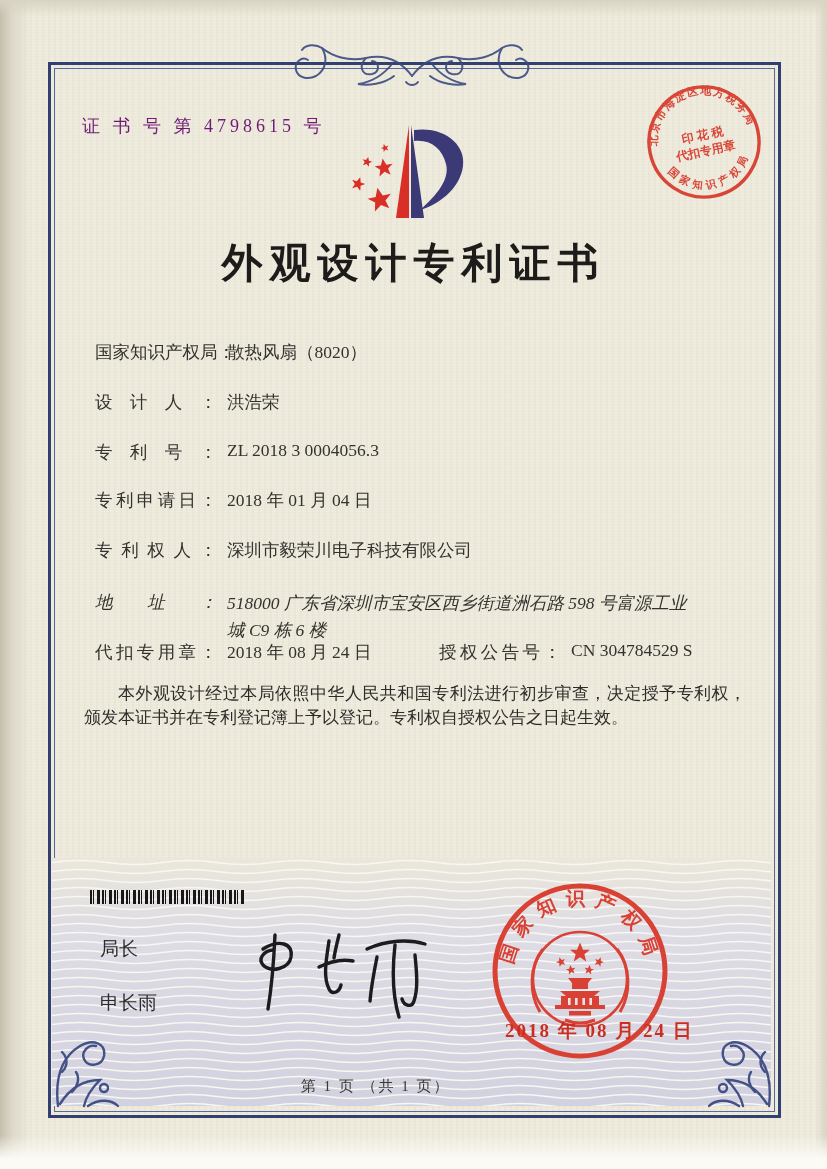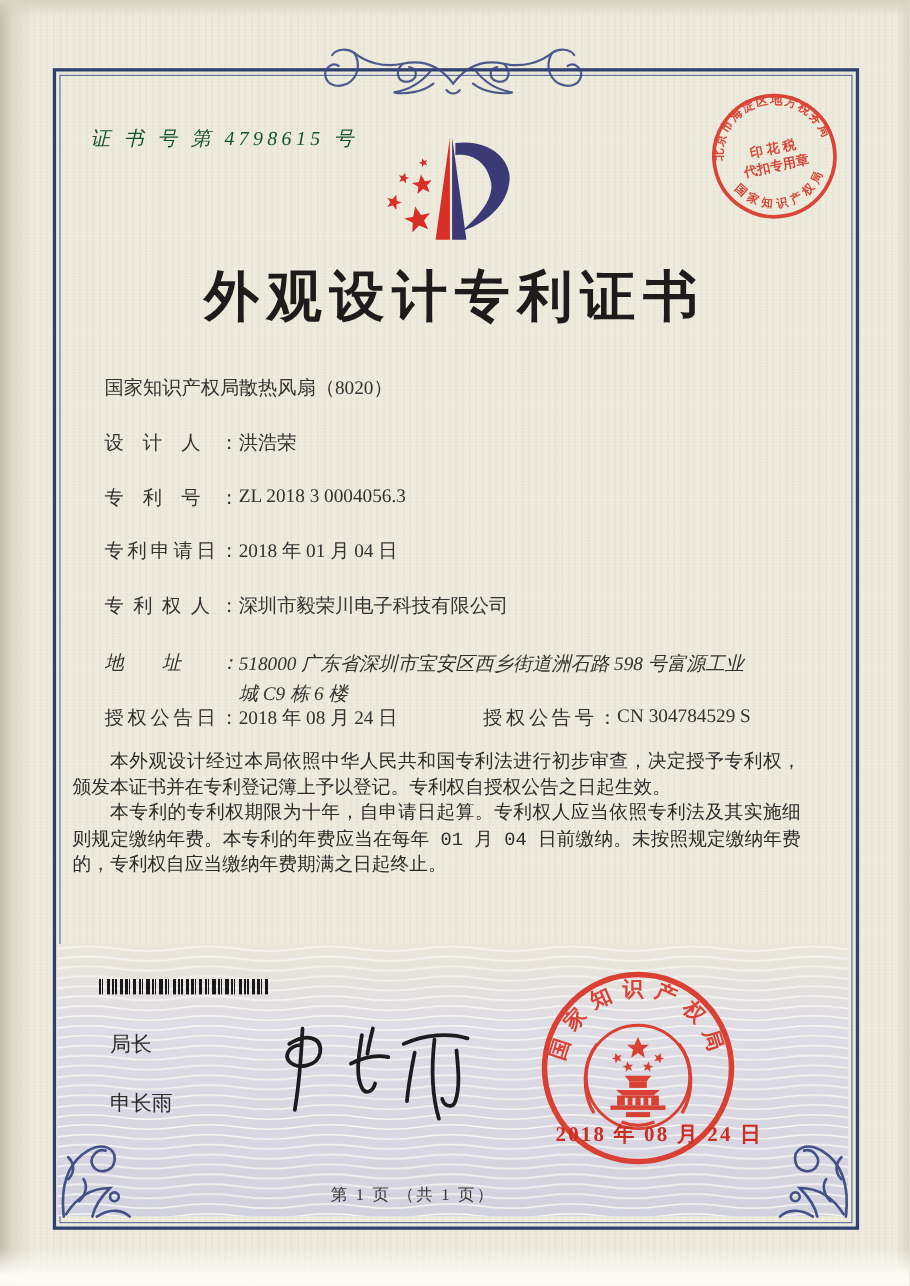--- a/index.html
+++ b/index.html
@@ -20,42 +20,42 @@
     background:linear-gradient(270deg,#d9d4c4,rgba(237,234,220,0));}
   .scan-bottom{position:absolute;left:0;right:0;bottom:0;height:34px;
     background:linear-gradient(0deg,#fbfaf5 30%,rgba(237,234,220,0));}
 
   .frame{position:absolute;left:48px;top:62px;width:727px;height:1050px;
     border:3px solid #31406f;}
   .frame-inner{position:absolute;inset:3px;border:1px solid #5b6a9c;}
 
   .band{position:absolute;left:52px;top:858px;width:719px;height:248px;}
 
-  .cert-no{position:absolute;left:82px;top:114px;font-size:18px;letter-spacing:4px;color:#14532d;font-style:italic;}
+  .cert-no{position:absolute;left:82px;top:114px;font-size:18px;letter-spacing:4px;color:#701a75;}
 
   .logo{position:absolute;left:338px;top:118px;width:150px;height:104px;}
 
   .seal{position:absolute;}
   .seal-tax{left:644px;top:82px;width:120px;height:120px;opacity:.92;}
   .seal-cnipa{left:490px;top:881px;width:180px;height:180px;opacity:.95;}
 
   .title{position:absolute;left:0;right:0;top:236px;text-align:center;
-    font-size:50px;font-weight:700;letter-spacing:7px;color:#1d1c1a;}
+    font-size:41px;font-weight:700;letter-spacing:7px;color:#1d1c1a;}
 
   .fields{position:absolute;left:95px;top:340px;width:640px;font-size:17.5px;color:#33322e;}
   .frow{position:absolute;left:0;white-space:nowrap;}
   .flabel{display:inline-block;width:122px;text-align:justify;text-align-last:justify;vertical-align:top;}
-  .fvalue{display:inline-block;vertical-align:top;}
+  .fvalue{display:inline-block;margin-left:10px;vertical-align:top;}
   .fvalue.wrap{white-space:normal;width:470px;line-height:1.55;}
   .frow.r-name{top:0;}  .frow.r-designer{top:50px;} .frow.r-patno{top:100px;}
   .frow.r-appdate{top:148px;} .frow.r-patentee{top:198px;} .frow.r-address{top:250px;font-style:italic;}
   .frow.r-grant{top:300px;} .grant-no{position:absolute;left:344px;top:0;white-space:nowrap;}
 
-  .paras{position:absolute;left:66px;top:682px;width:662px;font-size:17px;line-height:23.5px;
-    text-align:justify;color:#2c2b28;font-family:Liberation Mono, monospace;}
+  .paras{position:absolute;left:84px;top:682px;width:662px;font-size:17px;line-height:23.5px;
+    text-align:justify;color:#2c2b28;}
   .paras p{margin:0;text-indent:2em;}
 
   .barcode{position:absolute;left:90px;top:890px;width:156px;height:14px;
     background:repeating-linear-gradient(90deg,#17171a 0 2px,rgba(0,0,0,0) 2px 3px,#17171a 3px 4px,rgba(0,0,0,0) 4px 7px,#17171a 7px 10px,rgba(0,0,0,0) 10px 12px);}
 
   .officer{position:absolute;left:100px;top:936px;font-size:19px;color:#2b2b2b;
     font-family:"Liberation Sans","DejaVu Sans",sans-serif;}
   .officer .o-name{margin-top:28px;}
   .signature{position:absolute;left:225px;top:925px;width:210px;height:100px;}
 
@@ -185,30 +185,29 @@
   <div class="frow r-appdate">
     <span class="flabel">专利申请日：</span><span class="fvalue">2018 年 01 月 04 日</span>
   </div>
   <div class="frow r-patentee">
     <span class="flabel">专利权人：</span><span class="fvalue">深圳市毅荣川电子科技有限公司</span>
   </div>
   <div class="frow r-address">
     <span class="flabel">地址：</span><span class="fvalue wrap">518000 广东省深圳市宝安区西乡街道洲石路 598 号富源工业城 C9 栋 6 楼</span>
   </div>
   <div class="frow r-grant">
-    <span class="flabel">授权公告日：</span><span class="fvalue">2018 年 08 月 24 日</span>
+    <span class="flabel">代扣专用章：</span><span class="fvalue">2018 年 08 月 24 日</span>
     <span class="grant-no">
       <span class="flabel">授权公告号：</span><span class="fvalue">CN 304784529 S</span>
     </span>
   </div>
 </div>
 
 <div class="paras">
   <p>本外观设计经过本局依照中华人民共和国专利法进行初步审查，决定授予专利权，颁发本证书并在专利登记簿上予以登记。专利权自授权公告之日起生效。</p>
-  <p>本专利的专利权期限为十年，自申请日起算。专利权人应当依照专利法及其实施细则规定缴纳年费。本专利的年费应当在每年 01 月 04 日前缴纳。未按照规定缴纳年费的，专利权自应当缴纳年费期满之日起终止。</p>
 </div>
 
 <div class="barcode"></div>
 
 <div class="officer">
   <div class="o-title">局长</div>
   <div class="o-name">申长雨</div>
 </div>
 
 <svg class="signature" viewBox="0 0 210 100">

